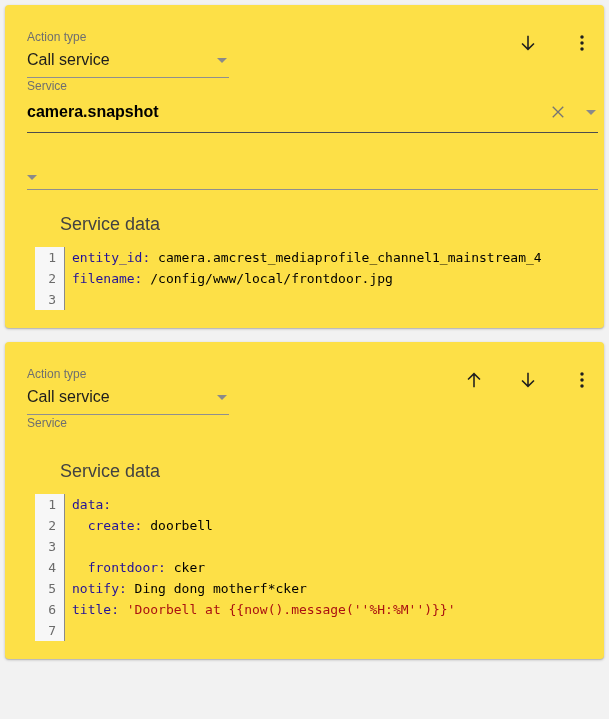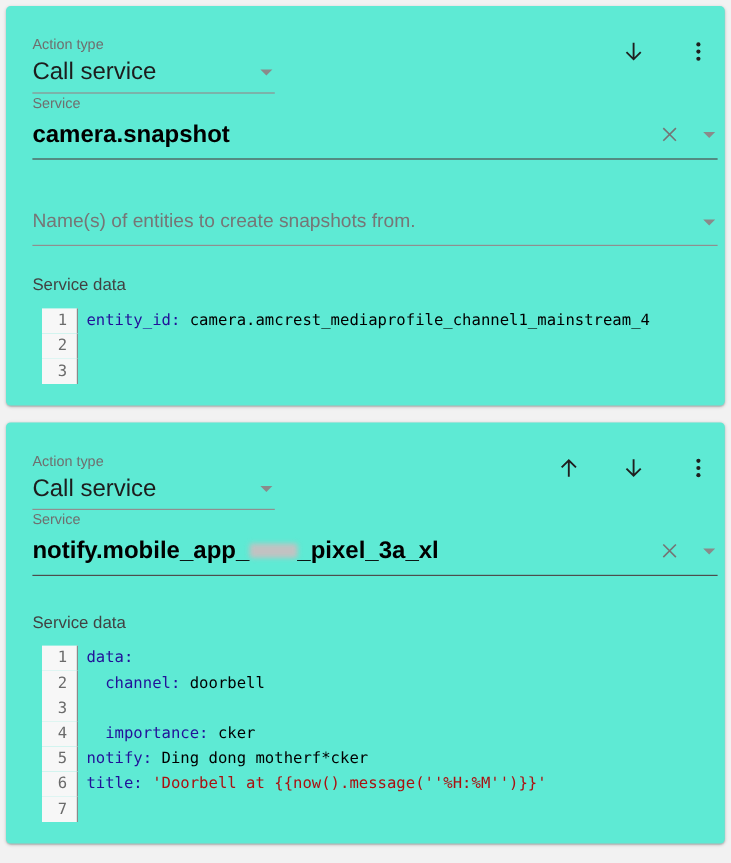--- a/index.html
+++ b/index.html
@@ -4,41 +4,41 @@
 <style>
   * { box-sizing: border-box; margin: 0; padding: 0; }
   html, body { width: 609px; }
   body {
     background: #f2f2f2;
     font-family: "Liberation Sans", sans-serif;
     padding: 5px;
     min-height: 719px;
   }
   .card {
-    background: #5eead4;
+    background: #fde047;
     border-radius: 4px;
     box-shadow: 0 1px 3px rgba(0,0,0,0.2), 0 1px 1px rgba(0,0,0,0.12);
     padding: 24px 6px 18px 22px;
     margin-bottom: 14px;
   }
   .card:last-child { margin-bottom: 0; }
 
   .card-header { display: flex; justify-content: space-between; align-items: flex-start; }
   .header-icons { display: flex; align-items: center; gap: 30px; padding-top: 2px; padding-right: 4px; }
   .icon-btn { cursor: pointer; width: 24px; height: 24px; display: inline-flex; align-items: center; justify-content: center; }
 
   .float-label { font-size: 12px; color: #6f6f6f; line-height: 16px; }
 
   .select-field { width: 202px; }
   .select-row {
     display: flex; align-items: center; justify-content: space-between;
     padding: 5px 2px 7px 0;
     border-bottom: 1px solid #8f8f8f;
   }
-  .field-value { font-size: 20px; color: #1d1d1d; line-height: 20px; white-space: nowrap; }
+  .field-value { font-size: 16px; color: #1d1d1d; line-height: 20px; white-space: nowrap; }
   .caret {
     width: 0; height: 0;
     border-left: 5px solid transparent;
     border-right: 5px solid transparent;
     border-top: 5px solid #8a8a8a;
     display: inline-block;
   }
 
   .text-field { margin-top: 0; }
   .input-row {
@@ -50,21 +50,21 @@
   .input-icons { display: flex; align-items: center; gap: 16px; }
 
   .picker-field { margin-top: 36px; }
   .picker-row {
     display: flex; align-items: center; justify-content: space-between;
     padding: 6px 2px 9px 0;
     border-bottom: 1px solid #8f8f8f;
   }
   .placeholder { font-size: 16px; color: #767676; line-height: 20px; }
 
-  .section-label { margin-top: 24px; font-size: 14px; color: #424242; }
+  .section-label { margin-top: 24px; font-size: 18px; color: #424242; margin-left: 33px; }
 
   .code-editor {
     margin-top: 12px;
     font-family: "DejaVu Sans Mono", monospace;
     font-size: 13px;
     line-height: 21px;
     padding-left: 8px;
   }
   .code-line { display: flex; white-space: pre; }
   .line-number {
@@ -130,29 +130,28 @@
             <path d="M5 5 L19 19 M19 5 L5 19"></path>
           </svg>
         </span>
         <span class="caret"></span>
       </span>
     </div>
   </div>
 
   <div class="picker-field">
     <div class="picker-row">
-      <span class="placeholder">Name(s) of entities to create snapshots from.</span>
       <span class="caret"></span>
     </div>
   </div>
 
   <div class="section-label">Service data</div>
   <div class="code-editor">
       <div class="code-line"><span class="line-number">1</span><span class="line-content"><span class="tok tok-key">entity_id:</span><span class="tok tok-text"> camera.amcrest_mediaprofile_channel1_mainstream_4</span></span></div>
-      <div class="code-line"><span class="line-number">2</span></div>
+      <div class="code-line"><span class="line-number">2</span><span class="line-content"><span class="tok tok-key">filename:</span><span class="tok tok-text"> /config/www/local/frontdoor.jpg</span></span></div>
       <div class="code-line"><span class="line-number">3</span><span class="line-content"></span></div>
     </div>
 </div>
 
 <div class="card">
   <div class="card-header">
     <div class="select-field">
       <div class="float-label">Action type</div>
       <div class="select-row">
         <span class="field-value">Call service</span>
@@ -175,36 +174,25 @@
           <circle cx="12" cy="5.5" r="1.9"></circle>
             <circle cx="12" cy="12" r="1.9"></circle>
             <circle cx="12" cy="18.5" r="1.9"></circle>
         </svg>
       </span>
     </div>
   </div>
 
   <div class="text-field">
     <div class="float-label">Service</div>
-    <div class="input-row">
-      <span class="field-value"><span class="tok tok-text">notify.mobile_app_</span><span class="tok tok-redacted"></span><span class="tok tok-text">_pixel_3a_xl</span></span>
-      <span class="input-icons">
-        <span class="icon-btn">
-          <svg class="svg-icon" width="18" height="18" viewBox="0 0 24 24" fill="none" stroke="#757575" stroke-width="1.8">
-            <path d="M5 5 L19 19 M19 5 L5 19"></path>
-          </svg>
-        </span>
-        <span class="caret"></span>
-      </span>
-    </div>
   </div>
 
   <div class="section-label" style="margin-top: 30px;">Service data</div>
   <div class="code-editor">
       <div class="code-line"><span class="line-number">1</span><span class="line-content"><span class="tok tok-key">data:</span></span></div>
-      <div class="code-line"><span class="line-number">2</span><span class="line-content"><span class="tok tok-text">  </span><span class="tok tok-key">channel:</span><span class="tok tok-text"> doorbell</span></span></div>
+      <div class="code-line"><span class="line-number">2</span><span class="line-content"><span class="tok tok-text">  </span><span class="tok tok-key">create:</span><span class="tok tok-text"> doorbell</span></span></div>
       <div class="code-line"><span class="line-number">3</span></div>
-      <div class="code-line"><span class="line-number">4</span><span class="line-content"><span class="tok tok-text">  </span><span class="tok tok-key">importance:</span><span class="tok tok-text"> cker</span></span></div>
+      <div class="code-line"><span class="line-number">4</span><span class="line-content"><span class="tok tok-text">  </span><span class="tok tok-key">frontdoor:</span><span class="tok tok-text"> cker</span></span></div>
       <div class="code-line"><span class="line-number">5</span><span class="line-content"><span class="tok tok-key">notify:</span><span class="tok tok-text"> Ding dong motherf*cker</span></span></div>
       <div class="code-line"><span class="line-number">6</span><span class="line-content"><span class="tok tok-key">title:</span><span class="tok tok-text"> </span><span class="tok tok-string">'Doorbell at {{now().message(''%H:%M'')}}'</span></span></div>
       <div class="code-line"><span class="line-number">7</span><span class="line-content"></span></div>
     </div>
 </div>
 
 </body></html>

